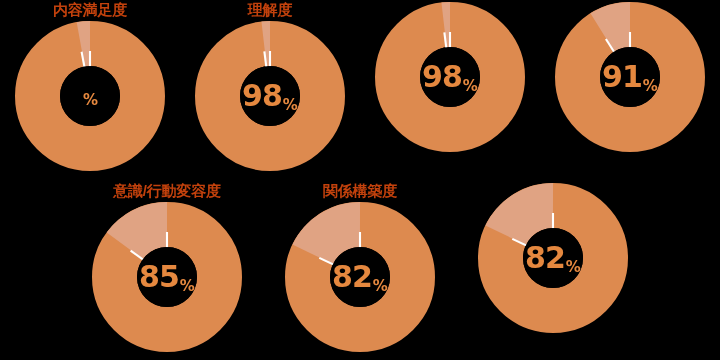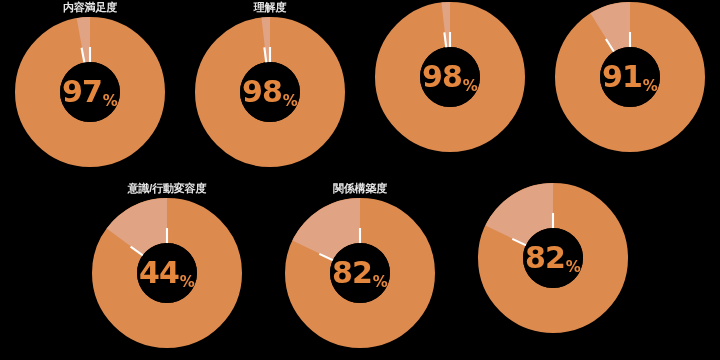--- a/index.html
+++ b/index.html
@@ -34,22 +34,22 @@
     width: 180px;
     height: 178px;
     display: flex;
     flex-direction: column;
     align-items: center;
     justify-content: flex-start;
     position: relative;
   }
 
   .donut-title {
-    color: #e5e5e5;
-    font-size: 11px;
+    color: #c2410c;
+    font-size: 15px;
     font-weight: bold;
     line-height: 1;
     letter-spacing: -0.2px;
     white-space: nowrap;
     margin-bottom: 4px;
     text-align: left;
     font-family: "Liberation Sans", "DejaVu Sans", sans-serif;
   }
 
   .donut-wrap {
@@ -113,21 +113,20 @@
       <div class="donut-wrap">
         <svg class="donut-svg" viewBox="0 0 100 100">
           <circle class="ring-base" cx="50" cy="50" r="35" fill="none" stroke="#DD8A4F" stroke-width="30"></circle>
           <circle class="ring-rem" cx="50" cy="50" r="35" fill="none" stroke="#E0A383" stroke-width="30" transform="rotate(-90 50 50)" stroke-dasharray="6.597344572538565 213.31414117874695" stroke-dashoffset="6.597344572538565"></circle>
           <line class="sep-start" x1="50" y1="20" x2="50" y2="50" stroke="#FFFFFF" stroke-width="1.4"></line>
           <line class="sep-end" x1="50" y1="20" x2="50" y2="50" stroke="#FFFFFF" stroke-width="1.4" transform="rotate(-10.799999999999999 50 50)"></line>
           <circle cx="50" cy="50" r="20" fill="#000000"></circle>
         </svg>
         <div class="donut-center">
           <span class="pct-inner">
-            <span class="pct-value">97</span>
               <span class="pct-sign">%</span>
           </span>
         </div>
       </div>
     </div>
 
     <div class="donut-cell">
       <div class="donut-title">理解度</div>
       <div class="donut-wrap">
         <svg class="donut-svg" viewBox="0 0 100 100">
@@ -191,21 +190,21 @@
       <div class="donut-wrap">
         <svg class="donut-svg" viewBox="0 0 100 100">
           <circle class="ring-base" cx="50" cy="50" r="35" fill="none" stroke="#DD8A4F" stroke-width="30"></circle>
           <circle class="ring-rem" cx="50" cy="50" r="35" fill="none" stroke="#E0A383" stroke-width="30" transform="rotate(-90 50 50)" stroke-dasharray="32.98672286269282 186.92476288859268" stroke-dashoffset="32.98672286269282"></circle>
           <line class="sep-start" x1="50" y1="20" x2="50" y2="50" stroke="#FFFFFF" stroke-width="1.4"></line>
           <line class="sep-end" x1="50" y1="20" x2="50" y2="50" stroke="#FFFFFF" stroke-width="1.4" transform="rotate(-54 50 50)"></line>
           <circle cx="50" cy="50" r="20" fill="#000000"></circle>
         </svg>
         <div class="donut-center">
           <span class="pct-inner">
-            <span class="pct-value">44</span>
+            <span class="pct-value">85</span>
               <span class="pct-sign">%</span>
           </span>
         </div>
       </div>
     </div>
 
     <div class="donut-cell">
       <div class="donut-title">関係構築度</div>
       <div class="donut-wrap">
         <svg class="donut-svg" viewBox="0 0 100 100">

